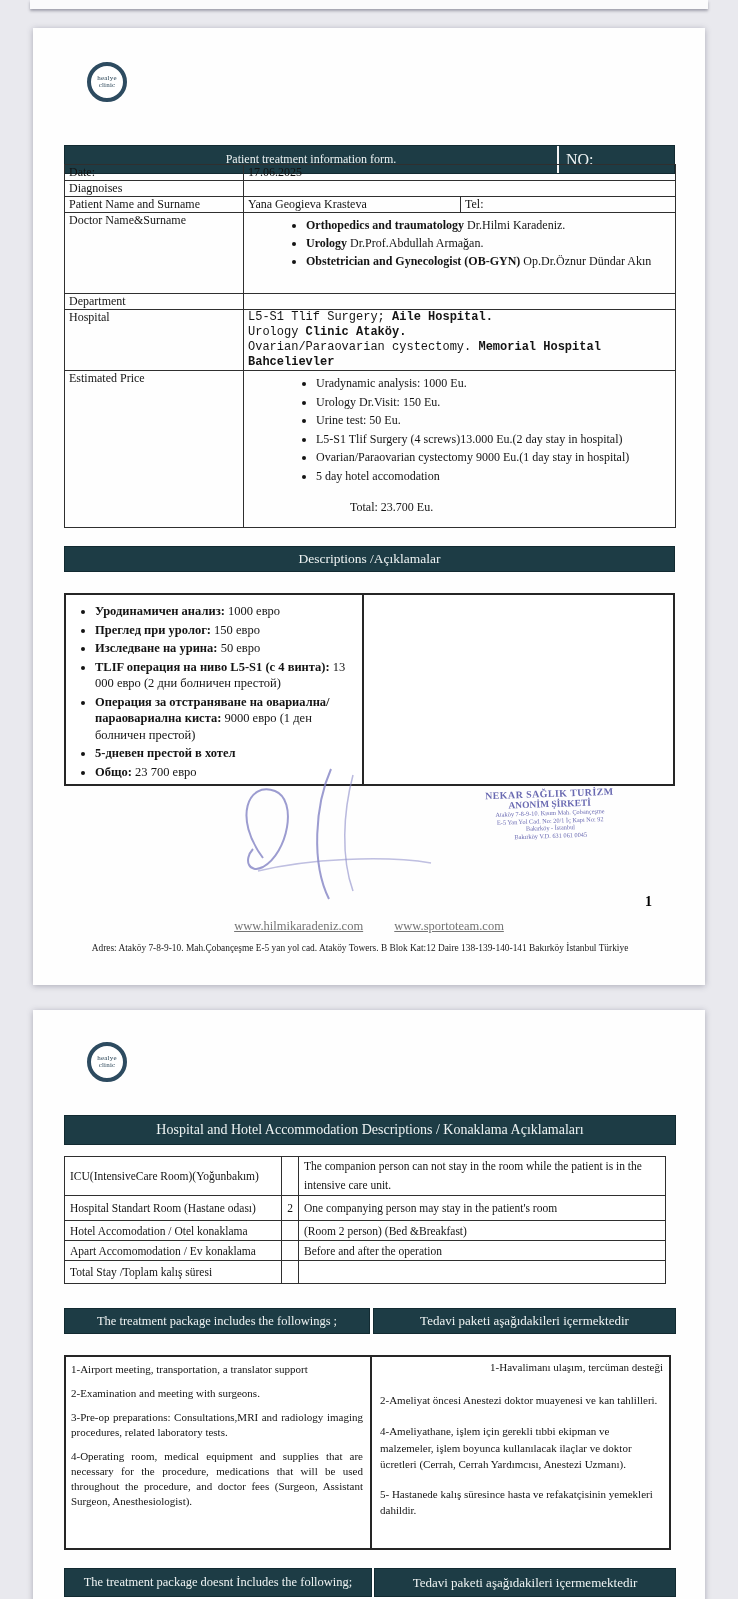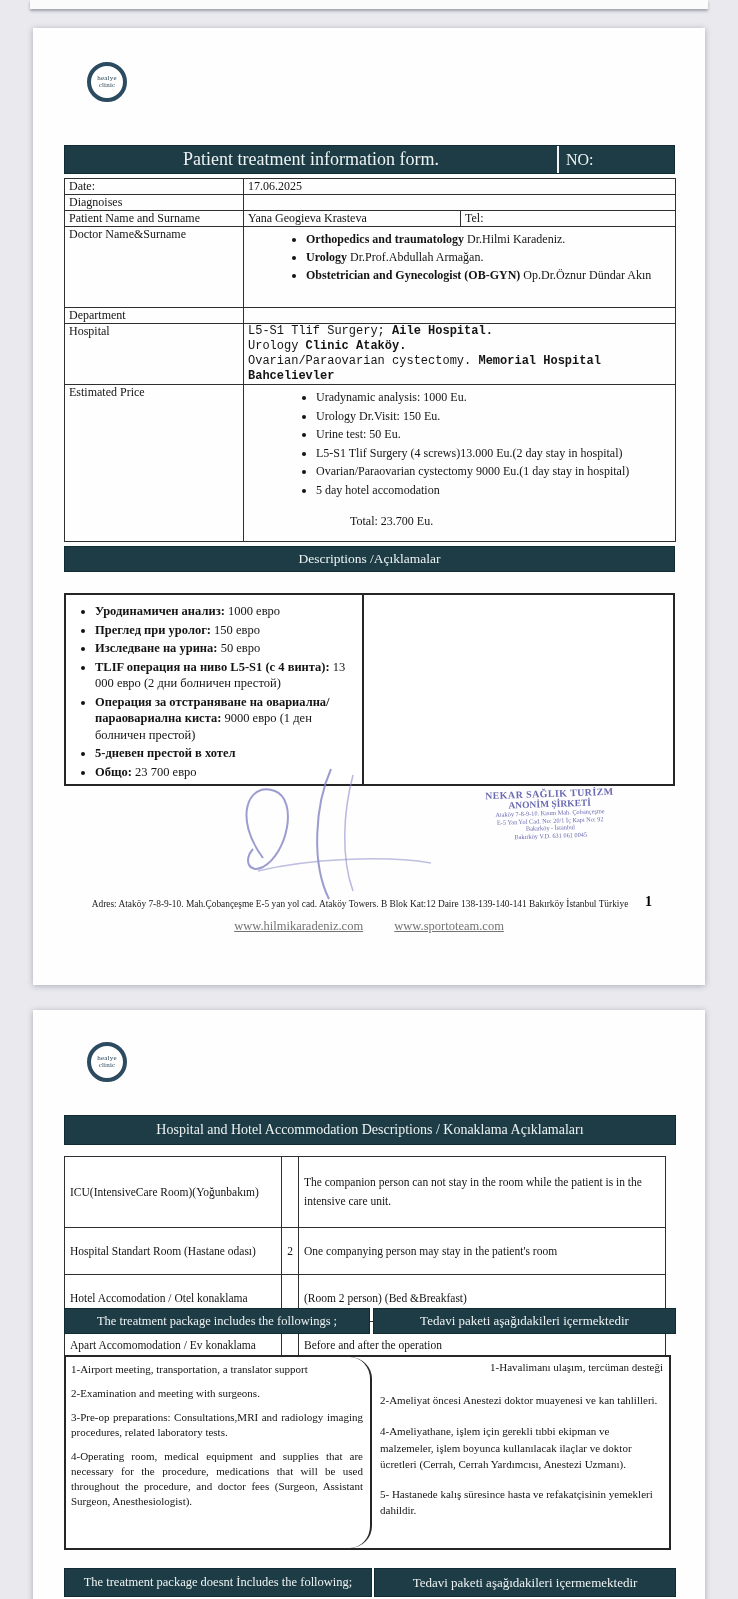--- a/index.html
+++ b/index.html
@@ -20,26 +20,26 @@
     border:4px solid #2d4b60;background:#fff;box-sizing:border-box;
     display:flex;flex-direction:column;align-items:center;justify-content:center;}
   .page1 .logo{top:34px;}
   .page2 .logo{top:32px;}
   .logo span{font-size:7px;line-height:7px;color:#1e3a4e;letter-spacing:.2px;}
 
   
   .bar{position:absolute;background:#1d3c45;color:#eef3f3;box-sizing:border-box;
     border:1px solid #122a31;}
   .main-bar{left:31px;top:117px;width:611px;height:29px;display:flex;}
-  .main-bar .title-cell{width:492px;text-align:center;line-height:27px;font-size:18px;}
+  .main-bar .title-cell{width:492px;text-align:center;line-height:27px;font-size:12px;}
   .main-bar .bar-divider{width:2px;background:#f5f5f5;height:100%;}
   .main-bar .no-cell{flex:1;line-height:27px;padding-left:7px;font-size:16px;}
 
   
-  .form-table{position:absolute;left:31px;top:150px;width:611px;border-collapse:collapse;
+  .form-table{position:absolute;left:31px;top:136px;width:611px;border-collapse:collapse;
     table-layout:fixed;font-size:12px;}
   .form-table td{border:1px solid #2f2f2f;padding:0 4px;vertical-align:top;line-height:15px;
     overflow:hidden;}
   .form-table .lab{white-space:nowrap;}
   .b{font-weight:bold;}
   .doc-list{margin:4px 0 0 42px;padding-left:16px;line-height:17px;}
   .doc-list li{margin-bottom:1px;}
   .hosp-lines{line-height:16px;padding-top:1px;font-family:Liberation Mono, monospace;}
   .price-list{margin:4px 0 0 52px;padding-left:16px;line-height:17.5px;}
   .price-list li{margin-bottom:1px;}
@@ -56,43 +56,43 @@
 
   
   .stamp{position:absolute;left:412px;top:760px;width:210px;text-align:center;
     color:#5d5dab;transform:rotate(-2deg);opacity:.92;}
   .stamp .s1{font-size:10px;font-weight:bold;letter-spacing:.4px;line-height:11px;}
   .stamp .s2{font-size:9.5px;font-weight:bold;line-height:10px;}
   .stamp .sm{font-size:6.3px;line-height:7.5px;}
   .stamp-svg{position:absolute;left:170px;top:735px;width:240px;height:140px;
     pointer-events:none;}
 
-  .footer-address{position:absolute;left:31px;top:870px;width:592px;font-size:9.4px;
+  .footer-address{position:absolute;left:31px;top:914px;width:592px;font-size:9.4px;
     text-align:center;line-height:12px;color:#1b1b1b;}
   .footer-pagenum{position:absolute;left:612px;top:866px;font-size:14px;font-weight:bold;color:#000;}
   .footer-links{position:absolute;left:0;top:891px;width:672px;text-align:center;font-size:12.5px;}
   .footer-links a{color:#737373;margin:0 14px;text-decoration:underline;}
 
   
   .p2-bar{left:31px;top:105px;width:612px;height:30px;line-height:28px;
     text-align:center;font-size:14px;}
   .accom-table{position:absolute;left:31px;top:146px;width:601px;border-collapse:collapse;
     table-layout:fixed;font-size:11.5px;background:#fff;}
-  .accom-table td{border:1px solid #2f2f2f;padding:16px 5px;vertical-align:middle;line-height:14px;}
+  .accom-table td{border:1px solid #2f2f2f;padding:0 5px;vertical-align:middle;line-height:14px;}
   .accom-table .q{text-align:center;padding:0;}
   .accom-table .icu-desc{line-height:19px;}
 
   .inc-bar-l{left:31px;top:298px;width:306px;height:26px;line-height:24px;
     text-align:center;font-size:12.5px;}
   .inc-bar-r{left:340px;top:298px;width:303px;height:26px;line-height:24px;
     text-align:center;font-size:13px;}
   .inc-table{position:absolute;left:31px;top:345px;width:607px;height:195px;
     border:2px solid #262626;box-sizing:border-box;display:flex;font-size:11px;background:#fff;}
   .inc-left{width:306px;border-right:2px solid #262626;box-sizing:border-box;
-    padding:0 7px 0 5px;text-align:justify;line-height:15px;border-radius:22px;}
+    padding:0 7px 0 5px;text-align:justify;line-height:15px;}
   .inc-left p{margin:9px 0 0 0;}
   .inc-left p:first-child{margin-top:5px;}
   .inc-right{flex:1;padding:0 6px 0 8px;line-height:16.5px;}
   .inc-right p{margin:0;}
   .inc-right p:nth-child(1){margin-top:2px;text-align:right;}
   .inc-right p:nth-child(2){margin-top:16px;}
   .inc-right p:nth-child(3){margin-top:15px;}
   .inc-right p:nth-child(4){margin-top:13px;}
   .inc-right p:nth-child(5){margin-top:2px;}
 

